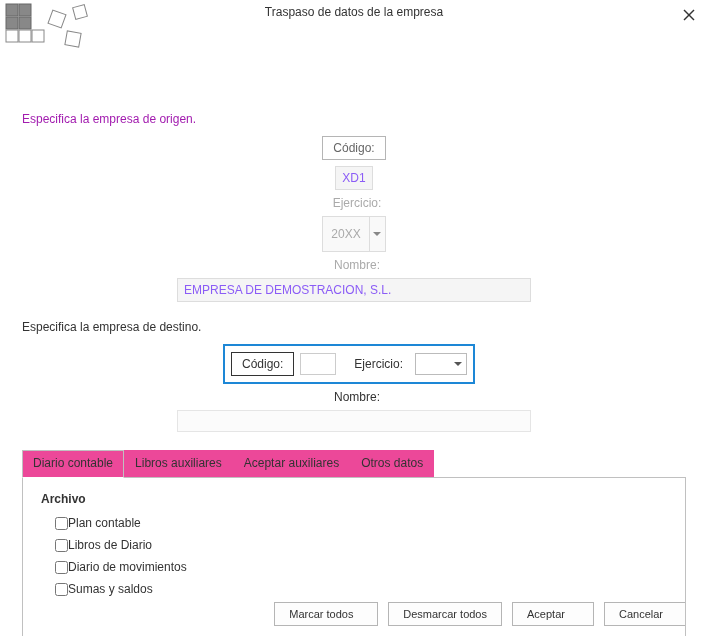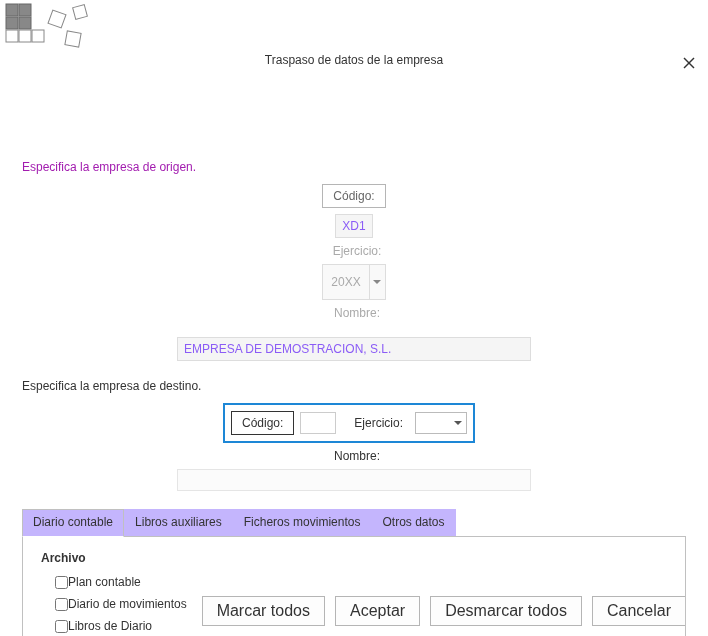--- a/index.html
+++ b/index.html
@@ -12,21 +12,20 @@
       height: 636px;
       position: relative;
     }
     .dialog-header {
       display: flex;
       align-items: center;
       justify-content: center;
       height: 24px;
       position: relative;
       padding: 4px 8px;
-      margin-top: 48px;
     }
     .dialog-title {
       font-size: 12px;
       color: #333;
     }
     .close-btn {
       position: absolute;
       right: 12px;
       top: 8px;
       width: 14px;
@@ -78,21 +77,21 @@
     }
     .field-value {
       border: 1px solid #ddd;
       background: #f5f5f5;
       padding: 4px 6px;
       min-width: 34px;
       font-size: 12px;
       color: #8b5cf6;
       text-align: left;
     }
-    .field-value.wide { width: 354px; margin-top: 11px; }
+    .field-value.wide { width: 354px; }
     .plain-label {
       font-size: 12px;
       color: #333;
       margin: 0 6px 0 12px;
     }
     .plain-label.disabled { color: #aaa; }
     .dropdown {
       display: inline-flex;
       align-items: center;
       border: 1px solid #ddd;
@@ -162,21 +161,21 @@
       display: flex;
       position: relative;
       z-index: 2;
     }
     .tab {
       padding: 5px 10px 6px 10px;
       font-size: 12px;
       color: #333;
       border: 1px solid transparent;
       cursor: pointer;
-      background: #c4b5fd;
+      background: #ec4899;
       position: relative;
     }
     .tab.active {
       border: 1px solid #c0c0c0;
       border-bottom: 1px solid #fff;
       margin-bottom: -1px;
     }
     .tab-panel {
       border: 1px solid #c0c0c0;
       height: 220px;
@@ -207,24 +206,24 @@
       bottom: 10px;
       right: 22px;
       display: flex;
       gap: 10px;
     }
     .btn {
       min-width: 82px;
       padding: 5px 14px;
       border: 1px solid #b5b5b5;
       background: #fdfdfd;
-      font-size: 16px;
+      font-size: 11px;
       color: #333;
       cursor: pointer;
-      text-align: center;
+      text-align: left;
     }
     .btn.wide { min-width: 104px; }
   </style>
 </head>
 <body>
 
 <div class="dialog-header">
   <span class="dialog-title">Traspaso de datos de la empresa</span>
   <button class="close-btn">
     <span>
@@ -288,45 +287,45 @@
     </div>
     <span class="plain-label">Nombre:</span>
     <input class="dest-name-input" type="text" value="" style="">
   </div>
 
 
   <div class="tabs-container">
     <div class="tabs-header">
       <div class="tab active">Diario contable</div>
       <div class="tab">Libros auxiliares</div>
-      <div class="tab">Ficheros movimientos</div>
+      <div class="tab">Aceptar auxiliares</div>
       <div class="tab">Otros datos</div>
     </div>
     <div class="tab-panel">
       <div class="group-title">Archivo</div>
       <div class="checkbox-list">
         <label class="checkbox-row">
           <input type="checkbox" style="">
           <span>Plan contable</span>
         </label>
         <label class="checkbox-row">
           <input type="checkbox" style="">
-          <span>Diario de movimientos</span>
+          <span>Libros de Diario</span>
         </label>
         <label class="checkbox-row">
           <input type="checkbox" style="">
-          <span>Libros de Diario</span>
+          <span>Diario de movimientos</span>
         </label>
         <label class="checkbox-row">
           <input type="checkbox" style="">
           <span>Sumas y saldos</span>
         </label>
       </div>
     </div>
   </div>
 </div>
 
 <div class="footer">
   <button class="btn wide">Marcar todos</button>
+  <button class="btn wide">Desmarcar todos</button>
   <button class="btn">Aceptar</button>
-  <button class="btn wide">Desmarcar todos</button>
   <button class="btn">Cancelar</button>
 </div>
 
 </body></html>

